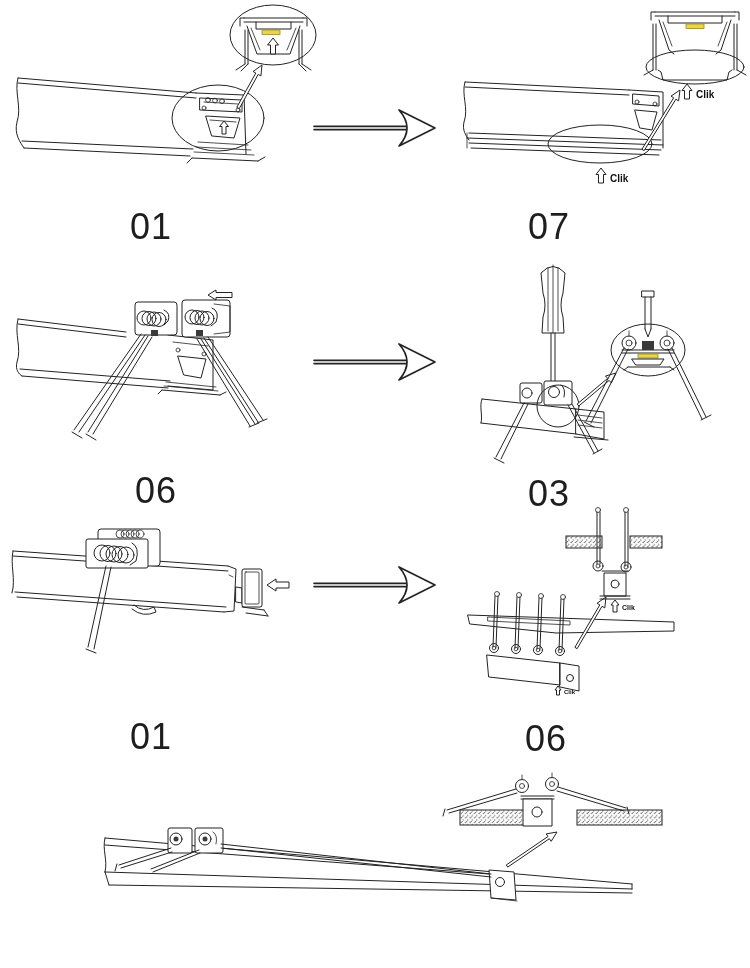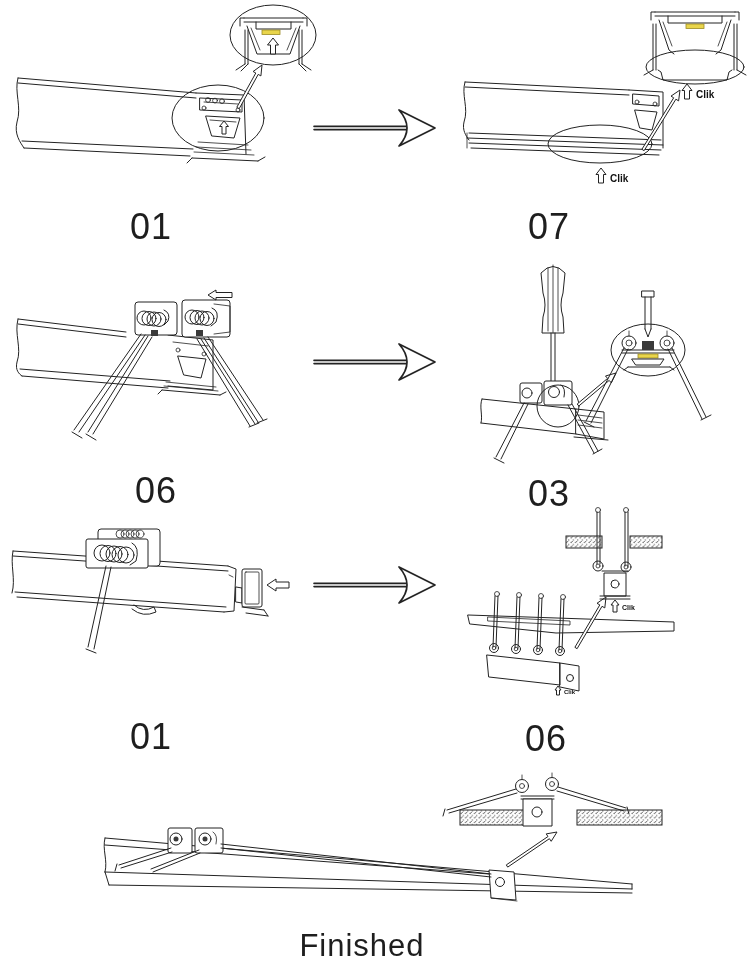--- a/index.html
+++ b/index.html
@@ -377,15 +377,14 @@
       <path class="lnt" d="M467 21 L467 17"></path>
       <circle class="ln" cx="497" cy="26" r="6.5"></circle>
         <circle class="lnt" cx="497" cy="26" r="2.5"></circle>
       <path class="lnt" d="M497 19 L497 15"></path>
       <path class="ln" d="M461 31 L392 52 M462 35 L394 55"></path>
       <path class="ln" d="M390 51 L388 58"></path>
       <path class="ln" d="M503 29 L571 50 M502 33 L569 53"></path>
       <path class="ln" d="M572 49 L574 56"></path>
     </g>
   </svg>
-  <div class="step-label" style="left:362px;top:928px;font-size:31px">Finished</div>
 
 </div>
 
 </body></html>

